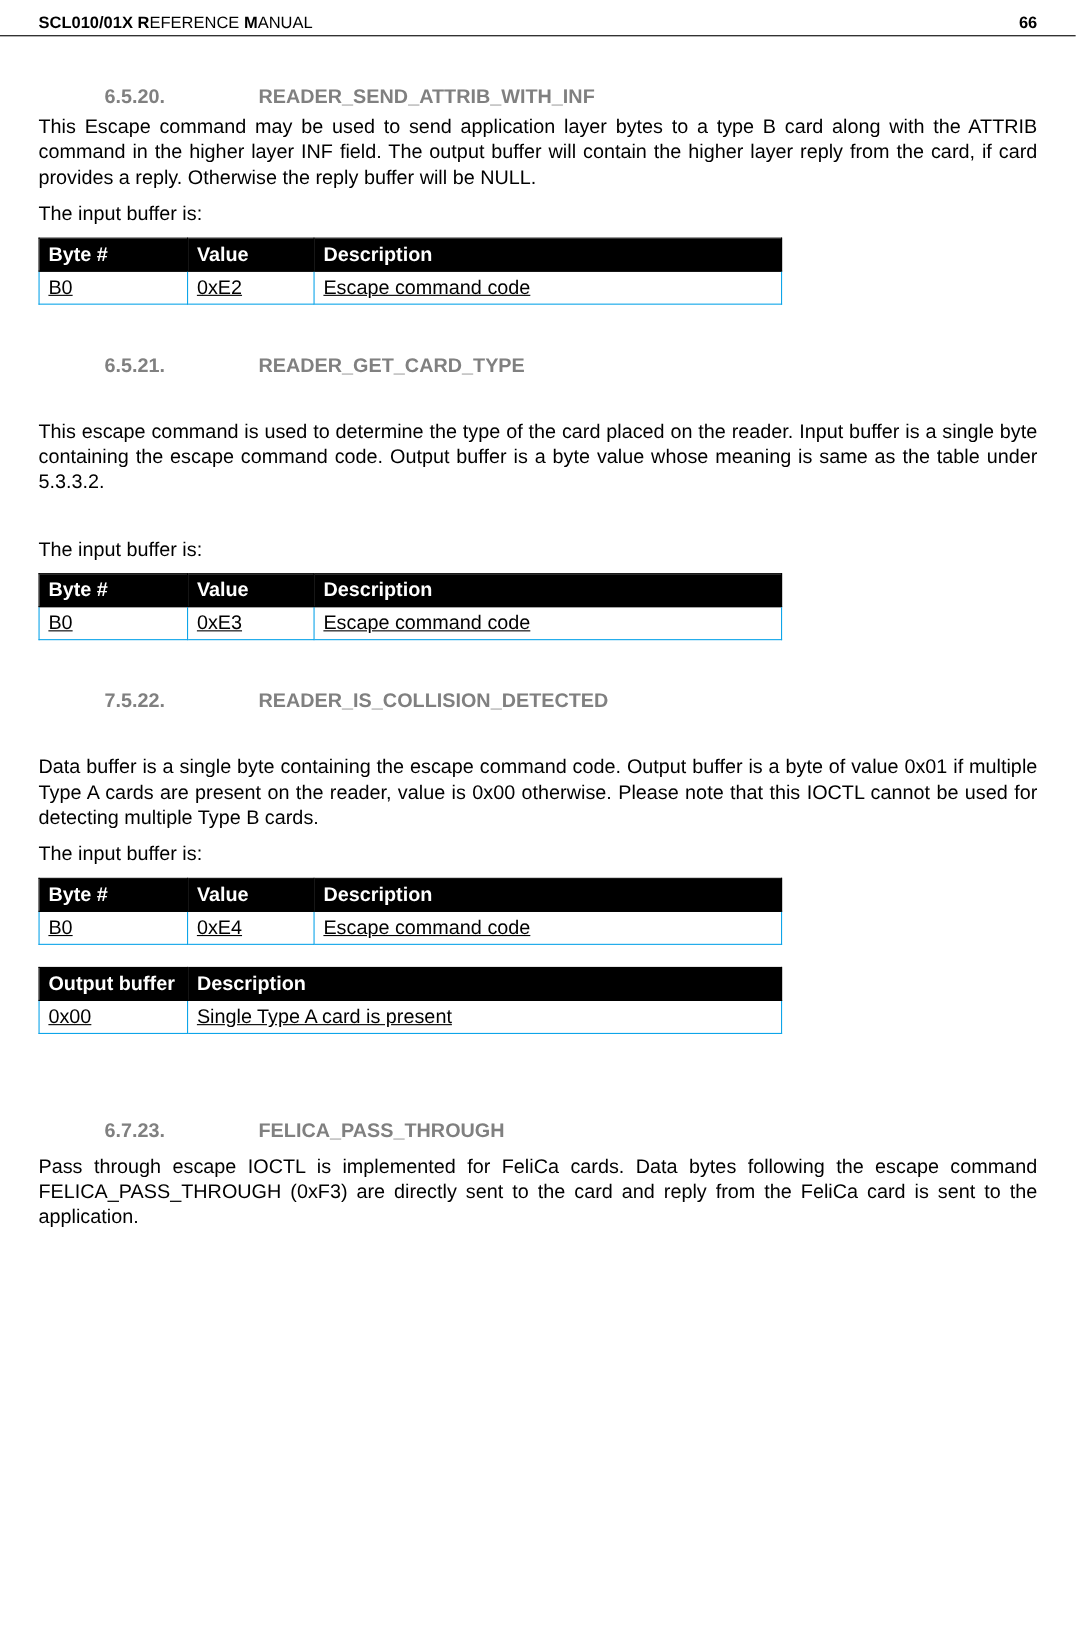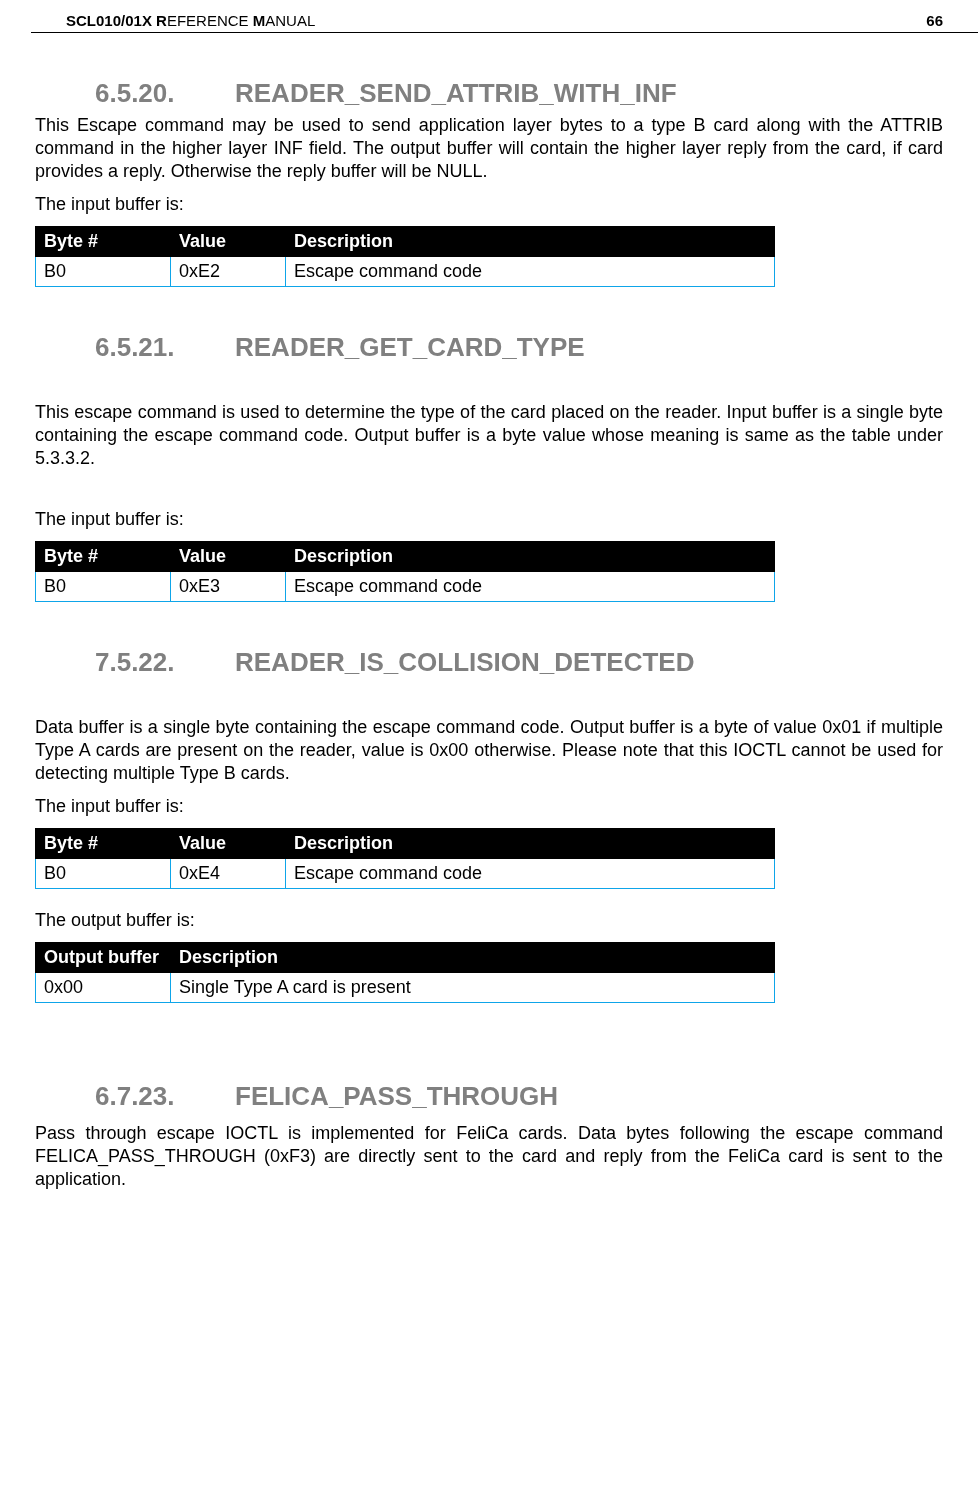--- a/index.html
+++ b/index.html
@@ -8,50 +8,50 @@
       background: #fff;
       width: 978px;
       padding: 0;
     }
     .page-header {
       display: flex;
       justify-content: space-between;
       padding: 12px 35px 3px 35px;
       border-bottom: 1px solid #000;
       font-size: 15px;
-      margin-left: 31px;
     }
     .page-header .left { font-weight: bold; }
     .page-header .left .normal { font-weight: normal; font-variant: small-caps; }
     .page-header .right { font-weight: bold; }
     .content {
       padding: 15px 35px 20px 35px;
     }
     .section-heading {
       color: #808080;
       font-weight: bold;
-      font-size: 26px;
+      font-size: 18px;
       margin-top: 45px;
       margin-bottom: 10px;
       padding-left: 60px;
     }
     .section-heading.first { margin-top: 30px; margin-bottom: 5px; }
     .section-heading .num { display: inline-block; min-width: 140px; }
     .paragraph {
       font-size: 18px;
       line-height: 1.28;
       text-align: justify;
       margin-bottom: 10px;
     }
     .spacer-sm { height: 12px; }
     .spacer-md { height: 28px; }
     table {
       border-collapse: collapse;
-      width: 740px;
+      width: 676px;
       margin-bottom: 8px;
+      text-decoration: underline;
     }
     table th {
       background: #000;
       color: #fff;
       font-weight: bold;
       text-align: left;
       padding: 4px 8px;
       font-size: 18px;
       border: 1px solid #000;
     }
@@ -132,21 +132,20 @@
       <th>Description</th>
     </tr>
     <tr>
       <td>B0</td>
       <td>0xE4</td>
       <td>Escape command code</td>
     </tr>
   </tbody>
     </table>
   <div class="spacer-sm"></div>
-  <p class="paragraph">The output buffer is:</p>
   <table>
     <tbody>
         <tr>
       <th class="col-output">Output buffer</th>
       <th>Description</th>
     </tr>
     <tr>
       <td>0x00</td>
       <td>Single Type A card is present</td>
     </tr>

